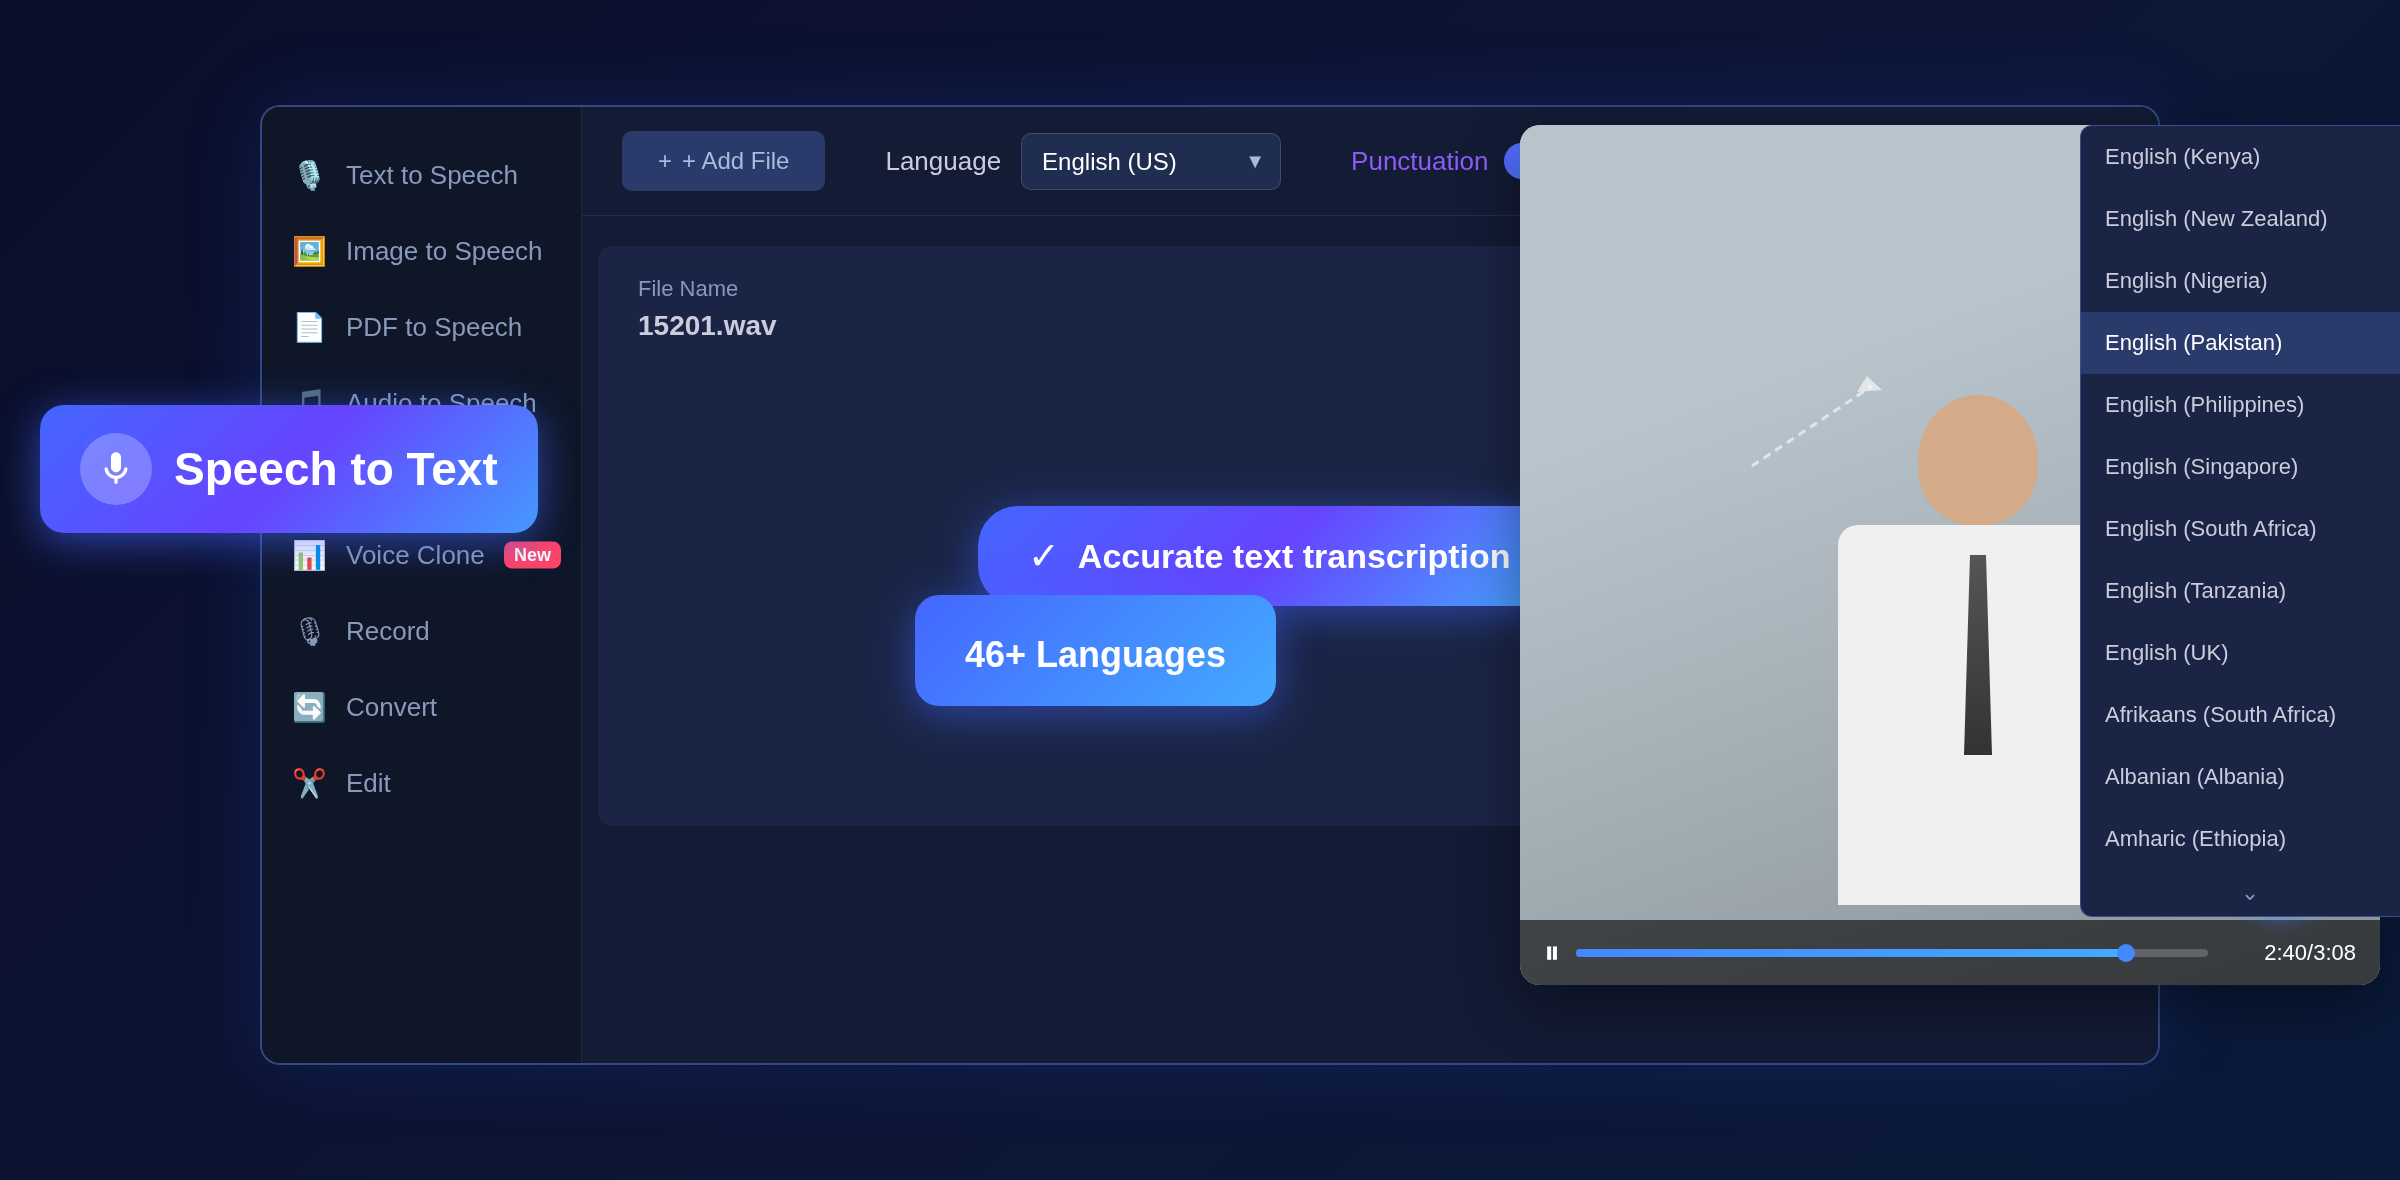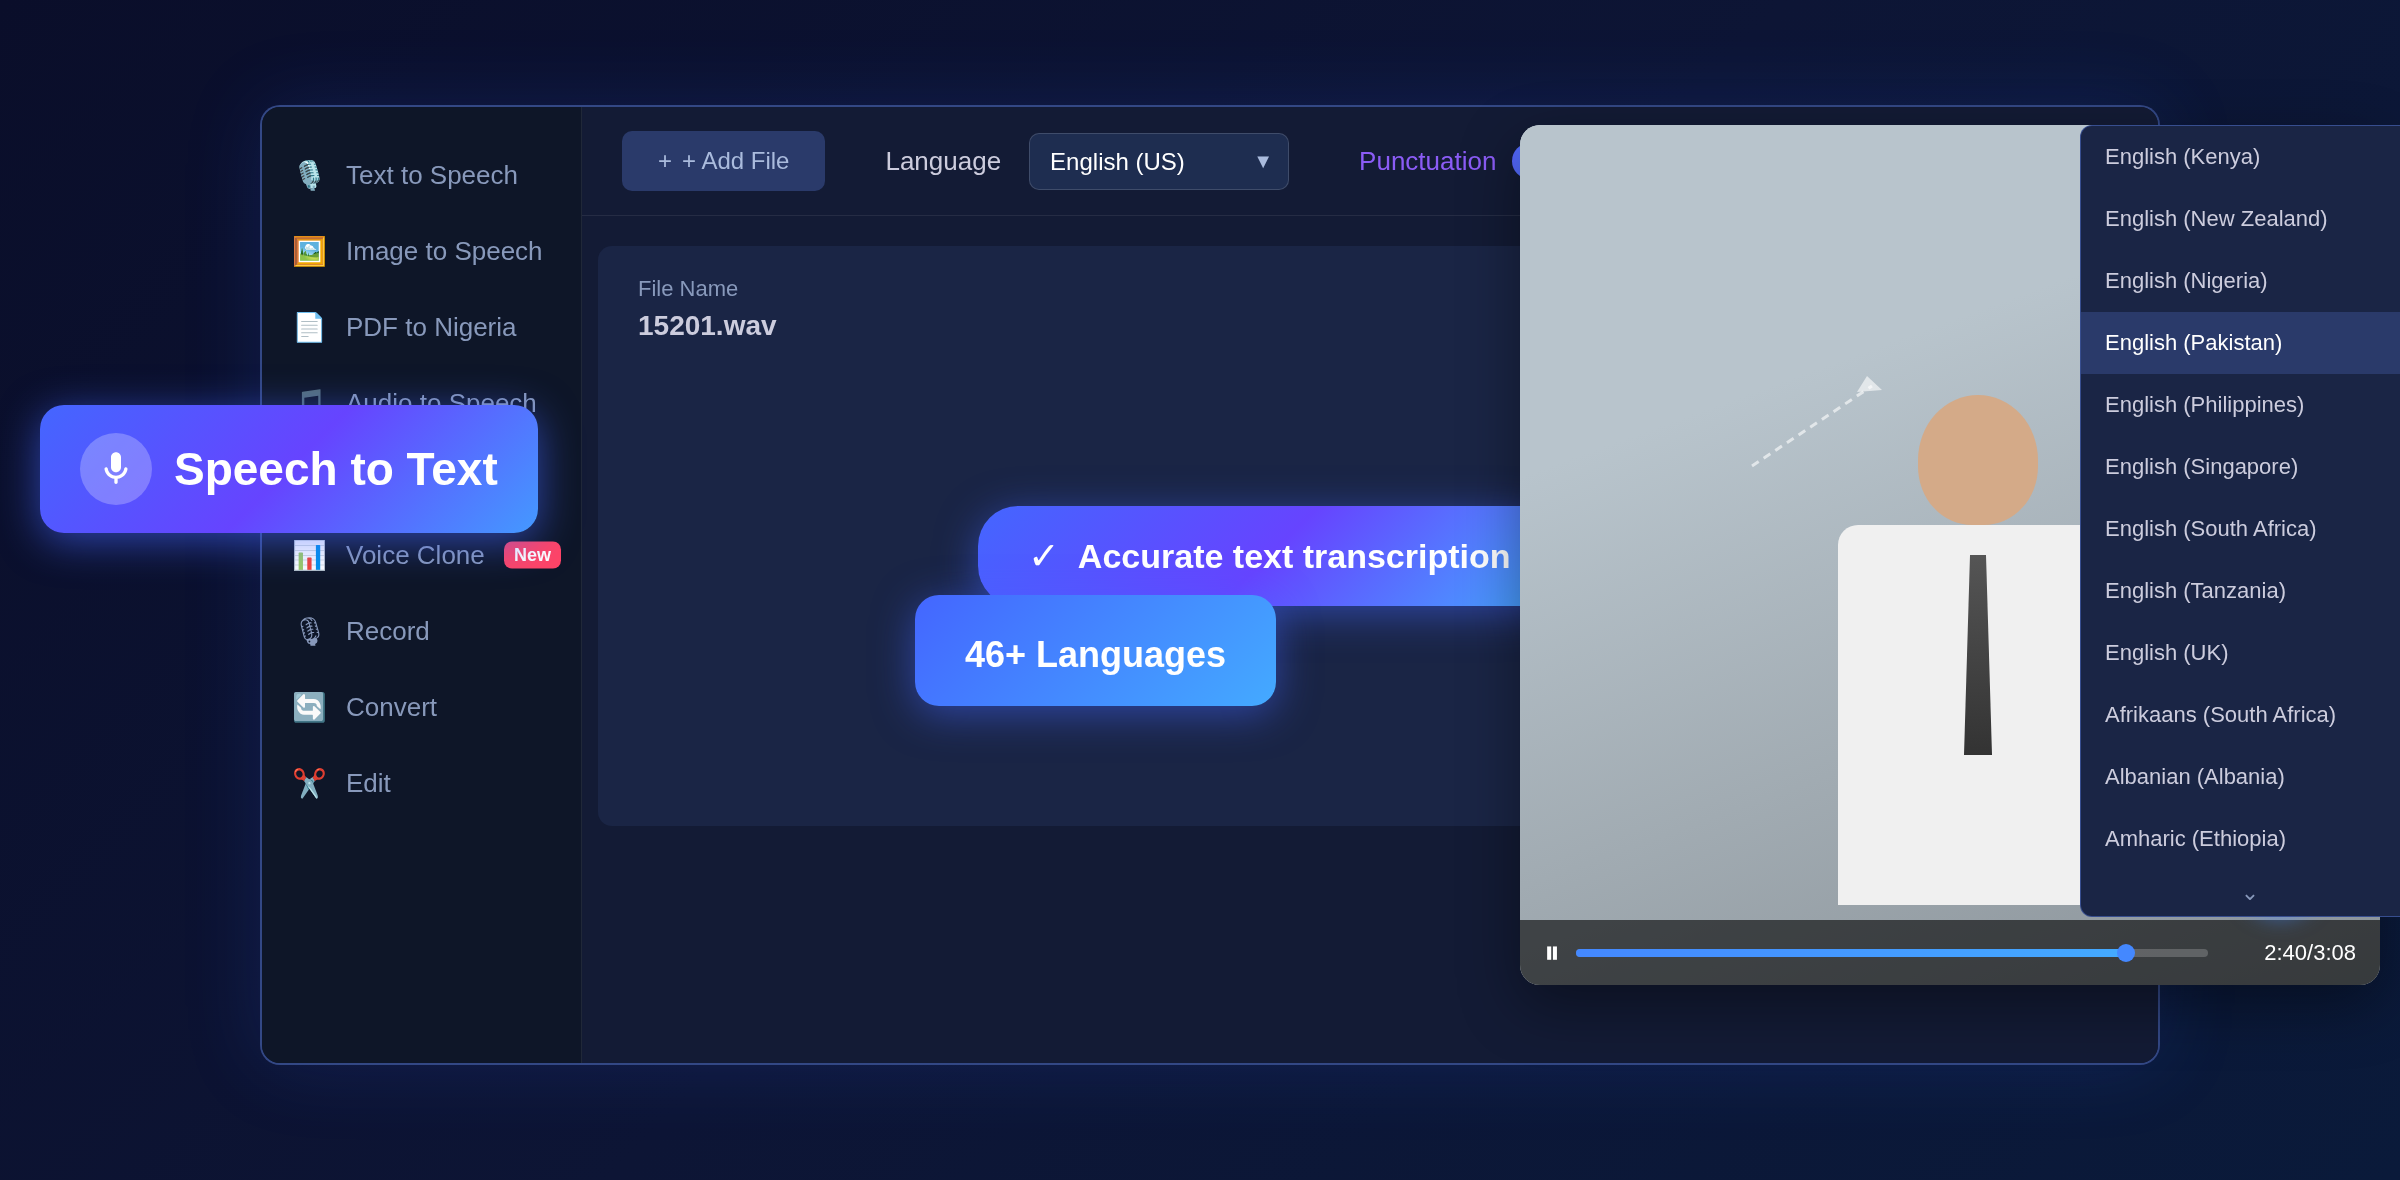--- a/index.html
+++ b/index.html
@@ -144,21 +144,21 @@
       font-size: 24px;
       display: flex;
       align-items: center;
       gap: 10px;
       cursor: pointer;
     }
 
     .language-section {
       display: flex;
       align-items: center;
-      gap: 28px;
+      gap: 20px;
       margin-left: 30px;
     }
 
     .lang-label {
       color: #ccd;
       font-size: 26px;
     }
 
     .lang-select {
       background: #1e2d50;
@@ -514,21 +514,21 @@
       <div class="sidebar-item">
         <span class="icon">🎙️</span>
         <span class="label">Text to Speech</span>
       </div>
       <div class="sidebar-item">
         <span class="icon">🖼️</span>
         <span class="label">Image to Speech</span>
       </div>
       <div class="sidebar-item">
         <span class="icon">📄</span>
-        <span class="label">PDF to Nigeria</span>
+        <span class="label">PDF to Speech</span>
       </div>
       <div class="sidebar-item">
         <span class="icon">🎵</span>
         <span class="label">Audio to Speech</span>
       </div>
 
       <div class="sidebar-item active" style="opacity:0.3;">
         <span class="icon">🎤</span>
         <span class="label">Speech to Text</span>
       </div>

